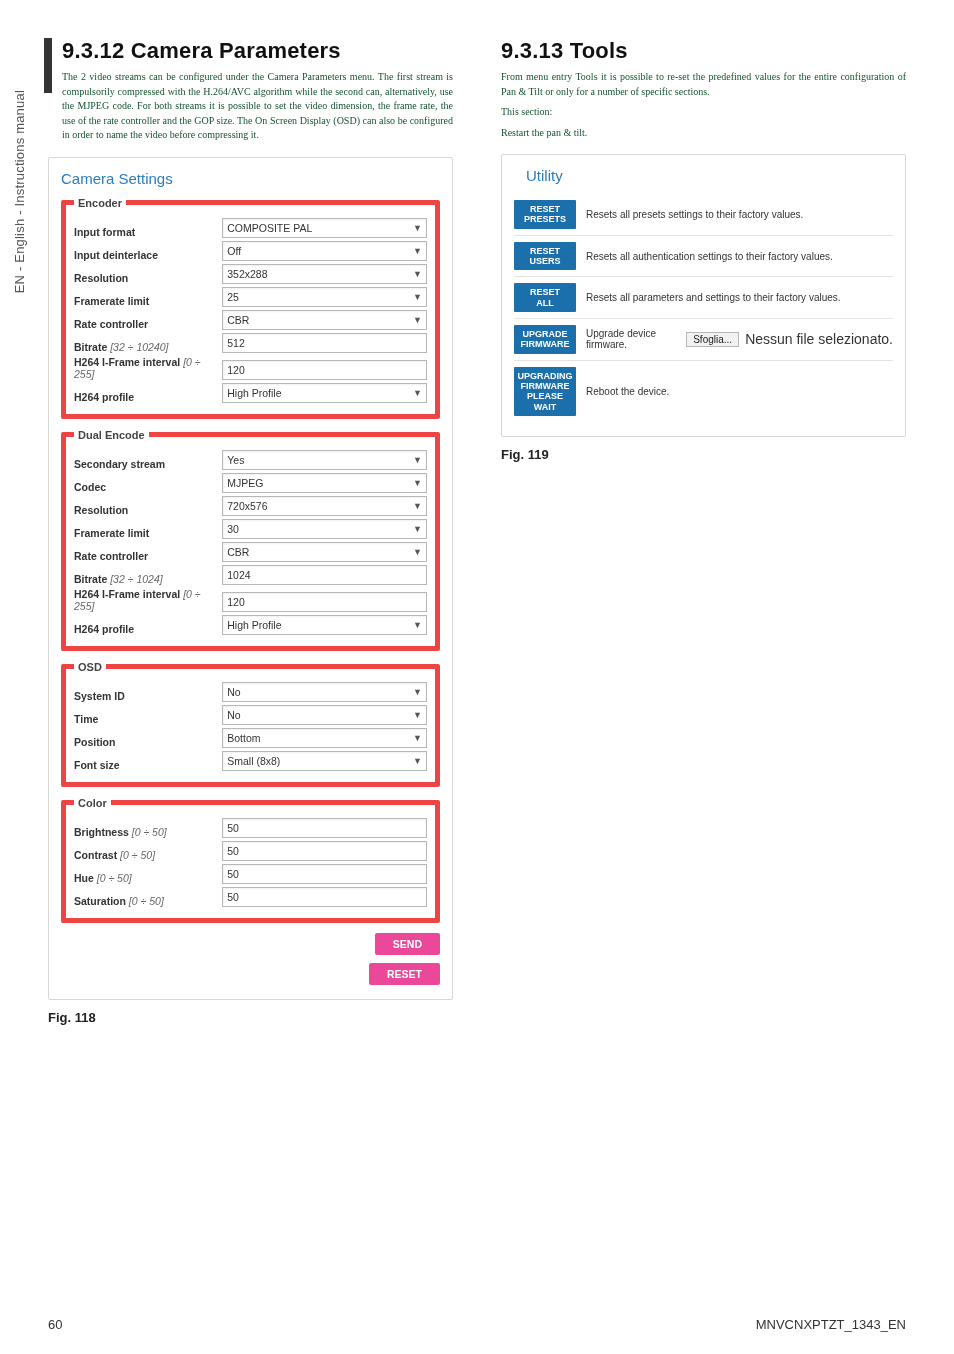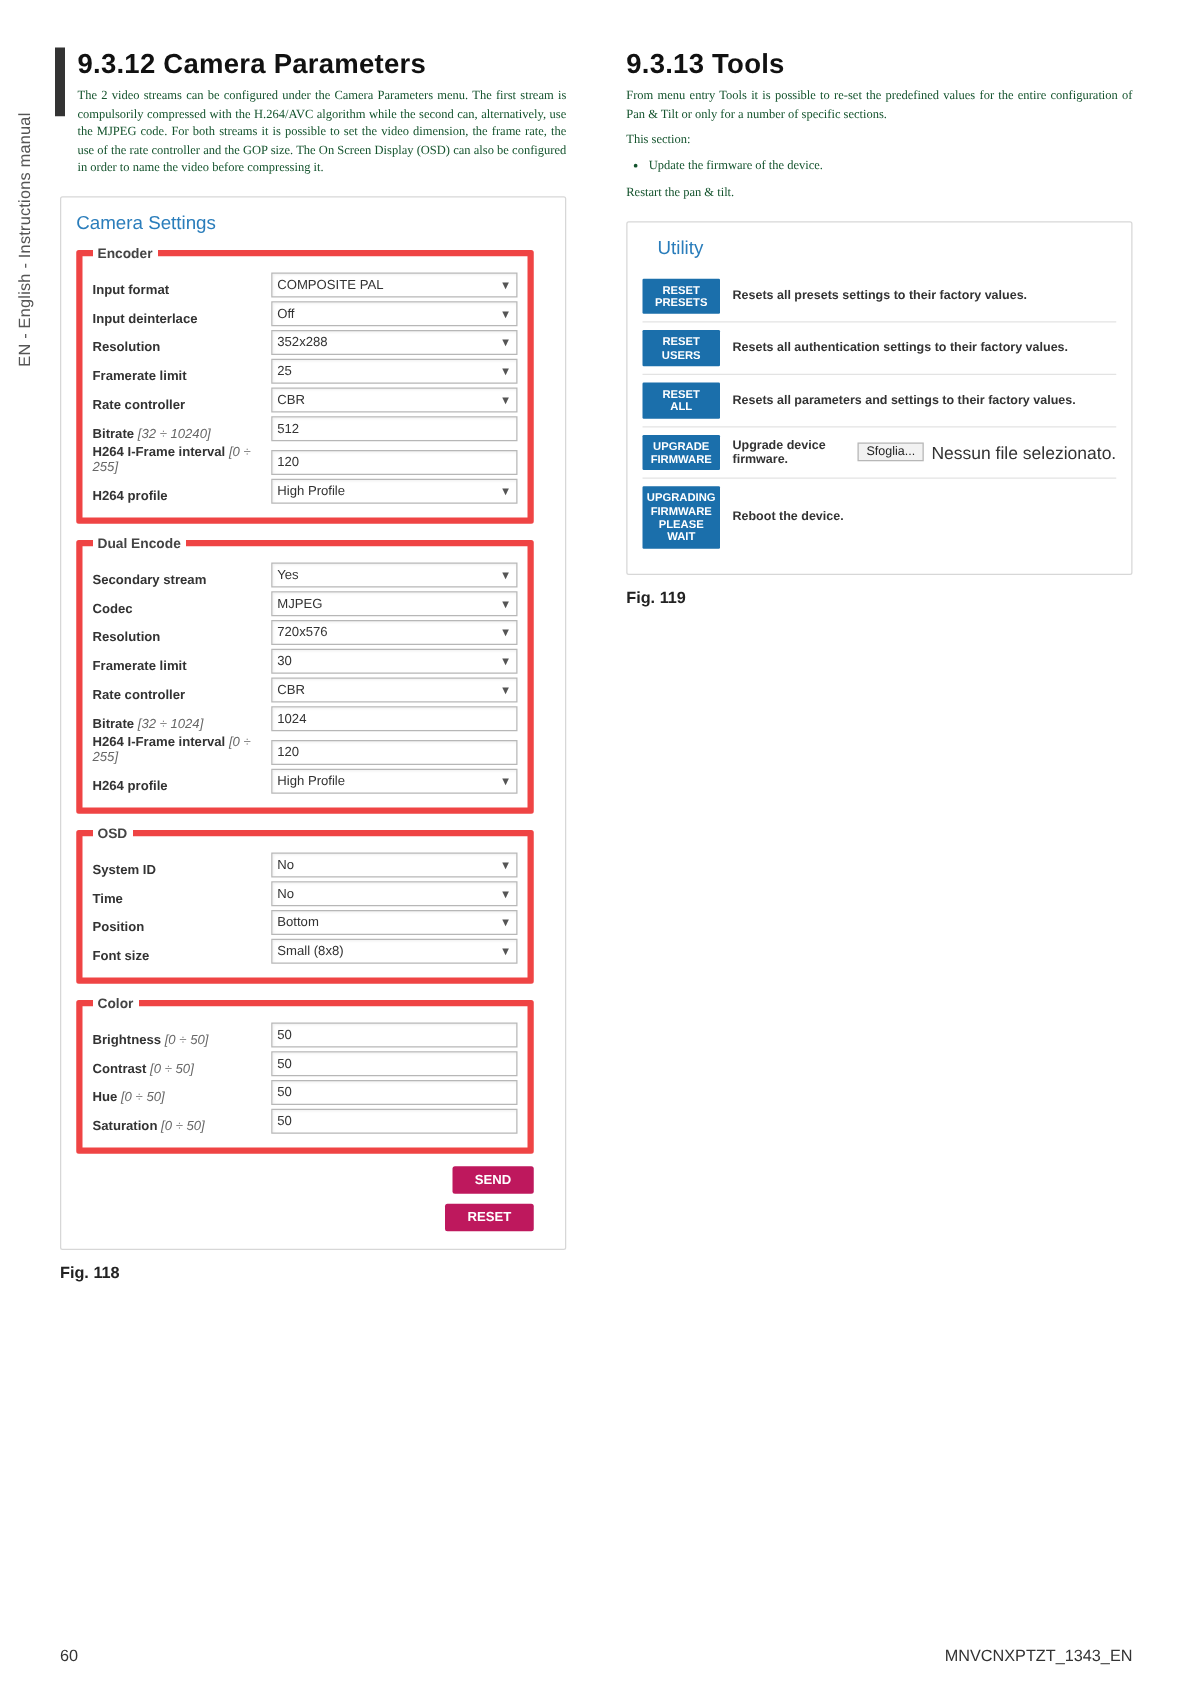--- a/index.html
+++ b/index.html
@@ -8,40 +8,40 @@
   .accentbar{position:absolute;left:44px;top:38px;width:8px;height:55px;background:#333;}
   .cols{display:flex;gap:48px;}
   .col{flex:1;min-width:0;}
   .h1{font-weight:700;font-size:22px;color:#111;margin:0 0 6px 0;letter-spacing:.2px;}
   .body{font-size:10px;line-height:1.45;color:#14532d;text-align:justify;font-family:Liberation Serif, serif;}
   .body p{margin:0 0 6px 0;}
   .body ul{margin:4px 0 8px 18px;padding:0;}
   .figcap{font-weight:700;font-size:13px;margin-top:10px;}
 
   
-  .panel{border:1px solid #d7d7d7;border-radius:2px;margin-top:14px;padding:10px 25px 14px 12px;background:#fff;font-family:Arial,sans-serif;}
+  .panel{border:1px solid #d7d7d7;border-radius:2px;margin-top:14px;padding:10px 12px 14px 12px;background:#fff;font-family:Arial,sans-serif;}
   .panel-title{color:#2a7dbb;font-size:15px;margin:2px 0 10px 0;}
   fieldset{border:5px solid #ef4444;border-radius:2px;margin:0 0 10px 0;padding:6px 8px 8px 8px;}
   legend{font-size:11px;color:#444;padding:0 4px;font-weight:700;}
   .row{display:flex;align-items:flex-end;margin:3px 0;}
   .row .lbl{flex:0 0 42%;font-size:10.5px;color:#333;font-weight:700;}
   .row .lbl .hint{font-weight:400;font-style:italic;color:#666;}
   .row .ctl{flex:1;}
   .row .ctl .faux{display:flex;align-items:center;justify-content:space-between;border:1px solid #b7b7b7;background:#fff;height:18px;padding:0 4px;font-size:10.5px;color:#333;box-shadow:inset 1px 1px 2px rgba(0,0,0,.06);}
   .row .ctl .faux .arrow{font-size:9px;color:#555;margin-left:6px;}
   .btns{display:flex;flex-direction:column;align-items:flex-end;gap:8px;margin-top:6px;}
-  .btn{background:#be185d;color:#fff;border:none;font-size:10.5px;font-weight:700;padding:5px 18px;border-radius:2px;}
+  .btn{background:#ec4899;color:#fff;border:none;font-size:10.5px;font-weight:700;padding:5px 18px;border-radius:2px;}
 
   
   .upanel{border:1px solid #d7d7d7;border-radius:2px;margin-top:14px;padding:10px 12px 14px 12px;background:#fff;font-family:Arial,sans-serif;}
   .upanel .panel-title{color:#2a7dbb;font-size:15px;margin:2px 0 10px 12px;}
   .urow{display:flex;align-items:center;border-top:1px solid #e3e3e3;padding:6px 0;}
   .urow:first-of-type{border-top:none;}
   .ubtn{background:#1b6fab;color:#fff;font-size:9px;font-weight:700;text-align:center;padding:4px 0;line-height:1.15;width:62px;margin-right:10px;border-radius:1px;}
-  .udesc{font-size:10px;font-weight:700;color:#333;flex:1;}
+  .udesc{font-size:10px;font-weight:400;color:#333;flex:1;}
   .ubrowse{display:inline-flex;align-items:center;gap:6px;margin-left:12px;text-align:right;}
   .ubrowse .bb{border:1px solid #b7b7b7;background:#f2f2f2;font-size:10px;padding:1px 6px;}
   .ubrowse .bt{font-size:14px;color:#333;}
 
   .footer{position:absolute;bottom:22px;left:48px;right:48px;display:flex;justify-content:space-between;font-size:13px;color:#333;}
 </style>
 </head>
 <body>
 
 <div class="page">
@@ -300,23 +300,20 @@
       </div>
 
       <div class="figcap">Fig. 118</div>
     </div>
 
     <div class="col">
       <h2 class="h1">9.3.13 Tools</h2>
       <div class="body">
         <p>From menu entry Tools  it is possible to re-set the predefined values for the entire configuration of Pan &amp; Tilt or only for a number of specific sections.</p>
         <p>This section:</p>
-        <ul>
-          <li>Update the firmware of the device.</li>
-        </ul>
         <p>Restart the pan &amp; tilt.</p>
       </div>
 
       <div class="upanel">
         <div class="panel-title">Utility</div>
         <div id="utility-rows">
             <div class="urow">
               <div class="ubtn">RESET<br>PRESETS</div>
               <div class="udesc">Resets all presets settings to their factory values.</div>
             </div>

